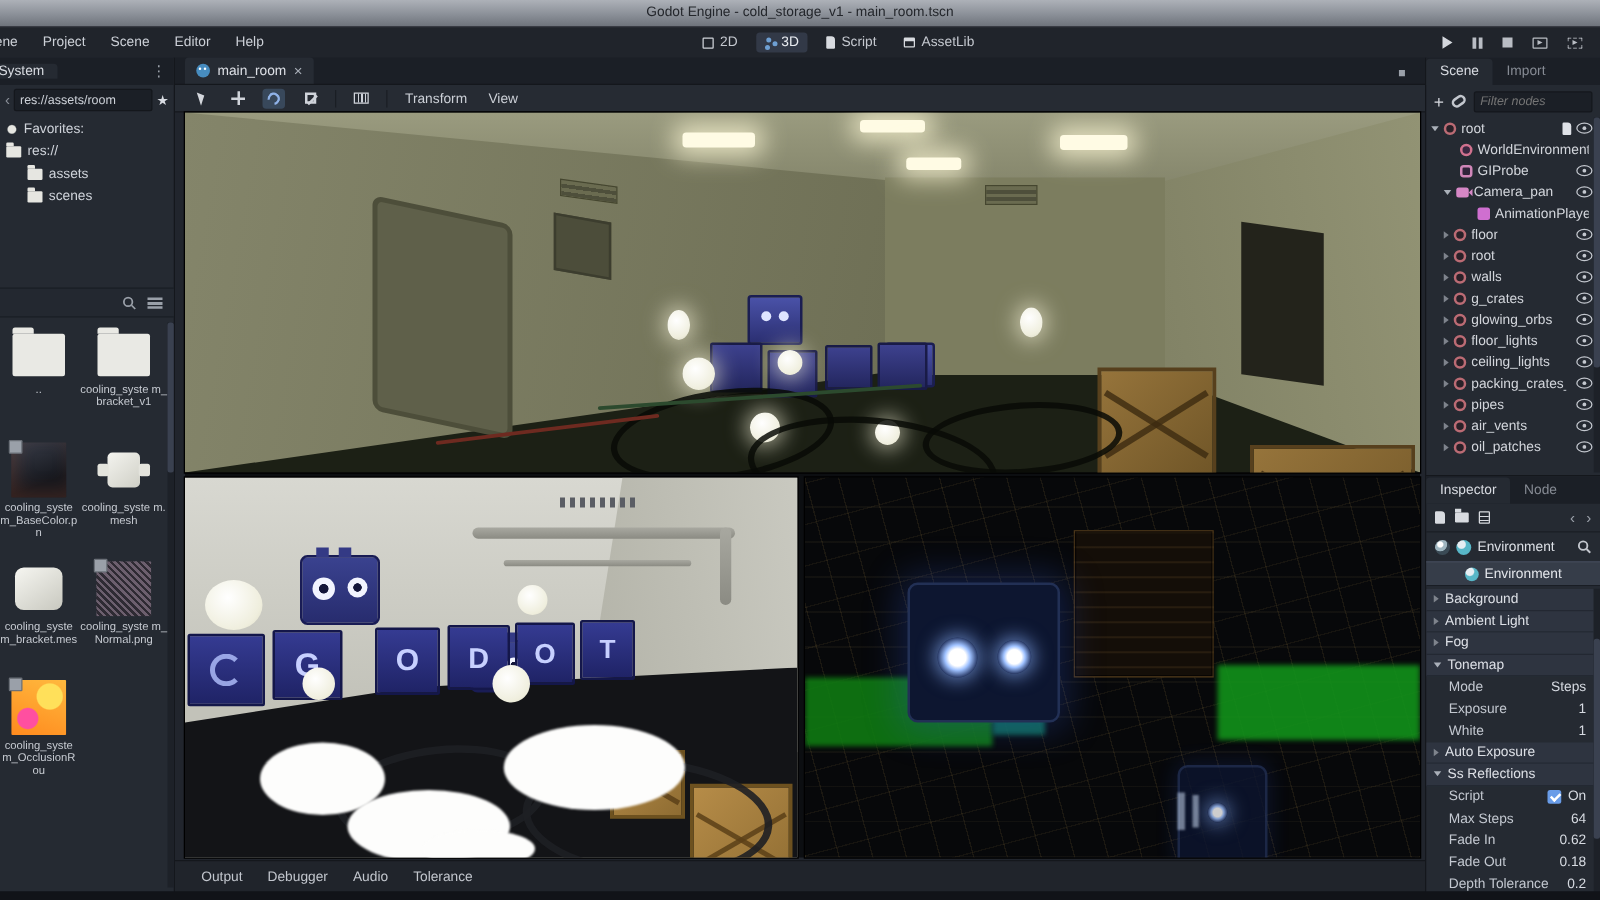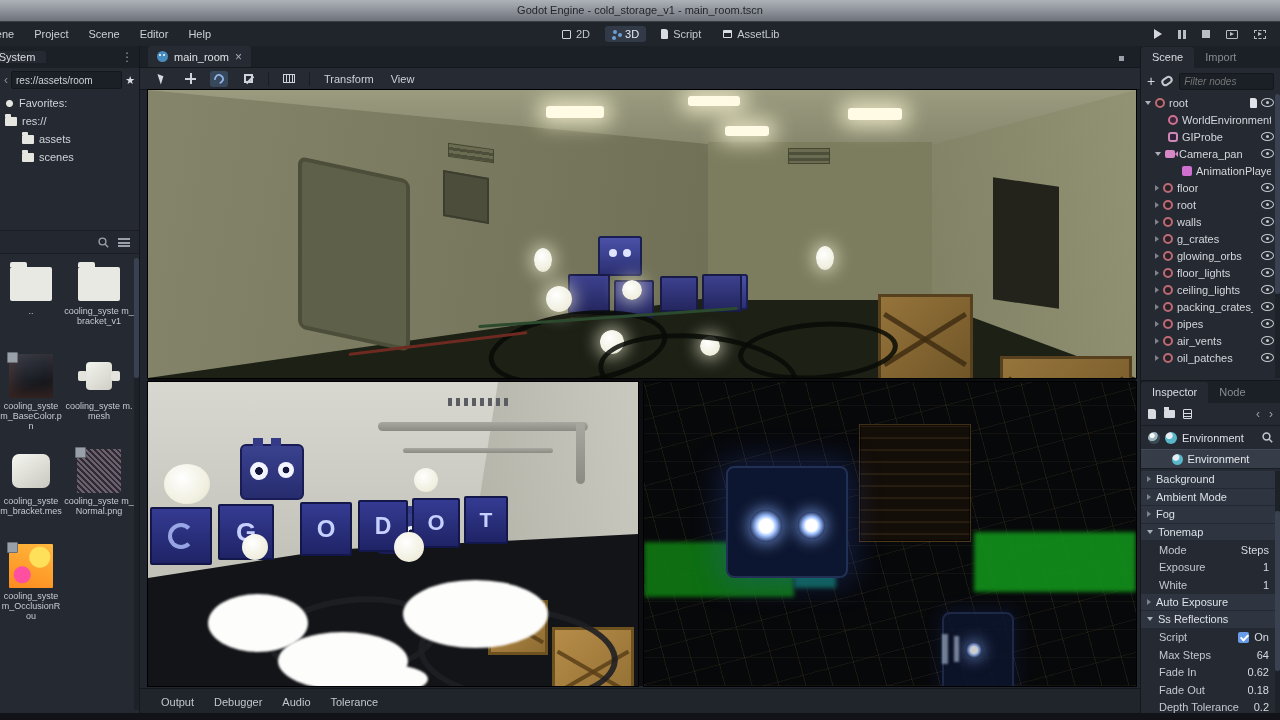--- a/index.html
+++ b/index.html
@@ -632,21 +632,21 @@
       <span class="sphere" style="width:11px;height:11px"></span>
       <span>Environment</span>
     </div>
     <div class="iprops">
       <div class="irow sec">
           <span class="ar r"></span>
           <span>Background</span>
         </div>
       <div class="irow sec">
           <span class="ar r"></span>
-          <span>Ambient Mode</span>
+          <span>Ambient Light</span>
         </div>
       <div class="irow sec">
           <span class="ar r"></span>
           <span>Fog</span>
         </div>
       <div class="irow sec">
           <span class="ar d"></span>
           <span>Tonemap</span>
         </div>
       <div class="irow" style="padding-left:18px">

